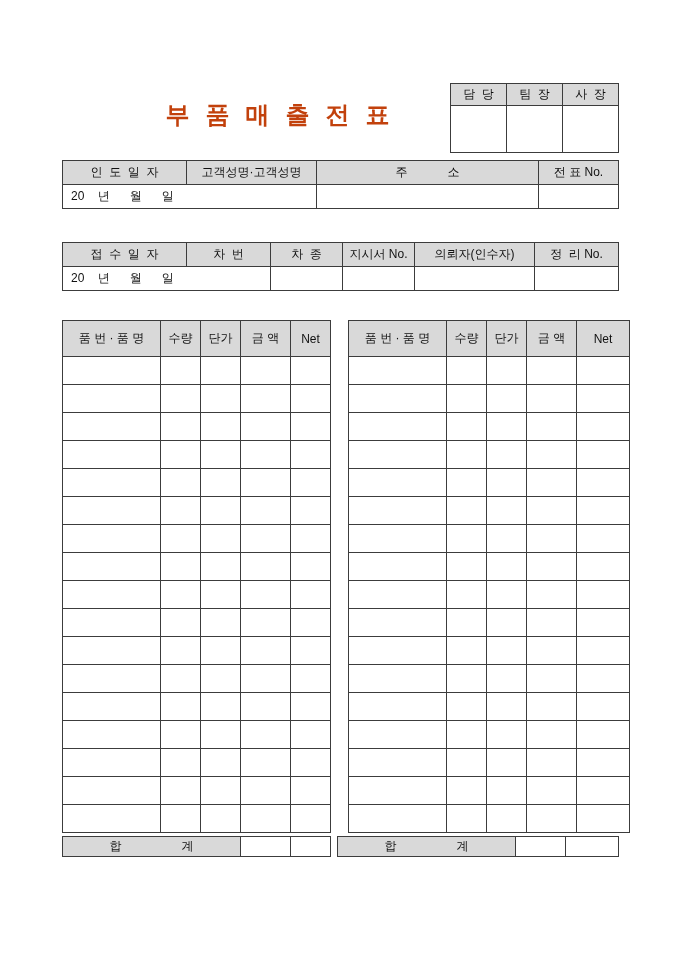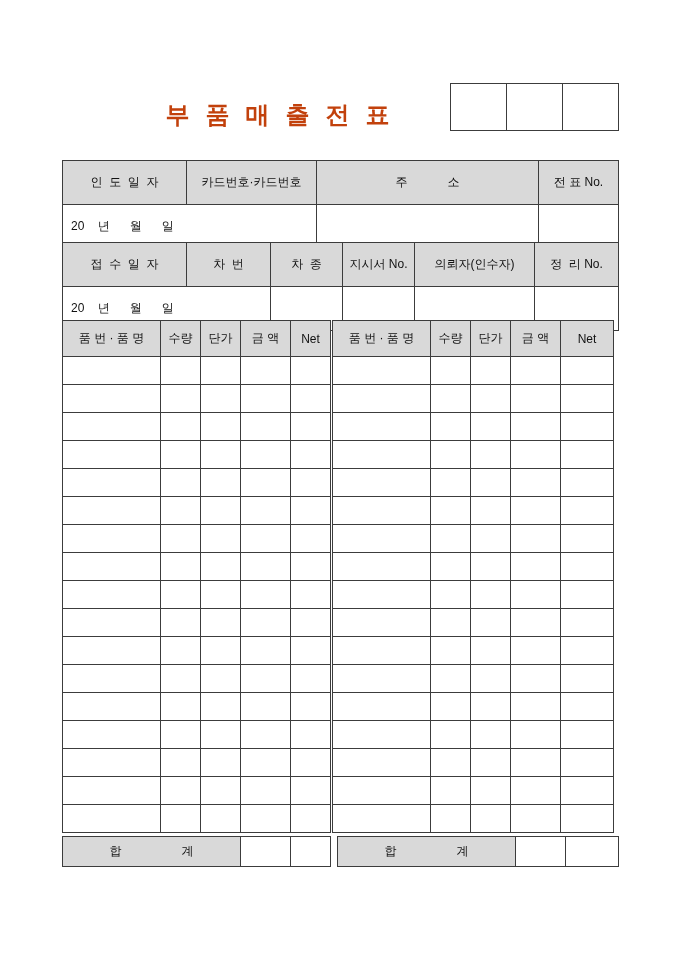--- a/index.html
+++ b/index.html
@@ -39,60 +39,65 @@
   }
 
   .approval { position: absolute; left: 450px; top: 83px; }
   .approval td { width: 56px; }
   .approval .hdr td { height: 22px; }
   .approval .sig td { height: 47px; }
 
   .sec { position: absolute; left: 62px; }
   .sec1 { top: 160px; }
   .sec2 { top: 242px; }
-  .sec td { height: 44px; }
+  .sec td { height: 24px; }
   .date-cell { text-align: left; padding-left: 8px; margin-left: 12px; }
 
-  .main-wrap { position: absolute; left: 62px; top: 320px; display: flex; gap: 1px; }
+  .main-wrap { position: absolute; left: 62px; top: 320px; display: flex; gap: 17px; }
   .items thead td { height: 36px; }
   .items tbody td { height: 28px; }
 
   .total { position: absolute; top: 836px; }
-  .total td { height: 30px; }
+  .total td { height: 20px; }
   .total-left { left: 62px; }
   .total-right { left: 337px; }
 </style>
 </head>
 <body>
 
 <div class="page">
 
   <div class="title">부 품 매 출 전 표</div>
 
   <table class="approval">
     <tbody>
+      <tr class="hdr">
+        <td class="gray">담  당</td>
+        <td class="gray">팀  장</td>
+        <td class="gray">사  장</td>
+      </tr>
       <tr class="sig">
         <td></td>
         <td></td>
         <td></td>
       </tr>
     </tbody>
   </table>
 
   <table class="sec sec1">
     <colgroup>
       <col style="width:124px">
         <col style="width:130px">
         <col style="width:222px">
         <col style="width:80px">
     </colgroup>
     <tbody>
       <tr>
         <td class="gray">인  도  일  자</td>
-        <td class="gray">카드번호·카드번호</td>
+        <td class="gray">고객성명·고객성명</td>
         <td class="gray">주            소</td>
         <td class="gray">전 표 No.</td>
       </tr>
       <tr>
         <td colspan="2" class="date-cell">20    년      월      일</td>
         <td></td>
         <td></td>
       </tr>
     </tbody>
   </table>

